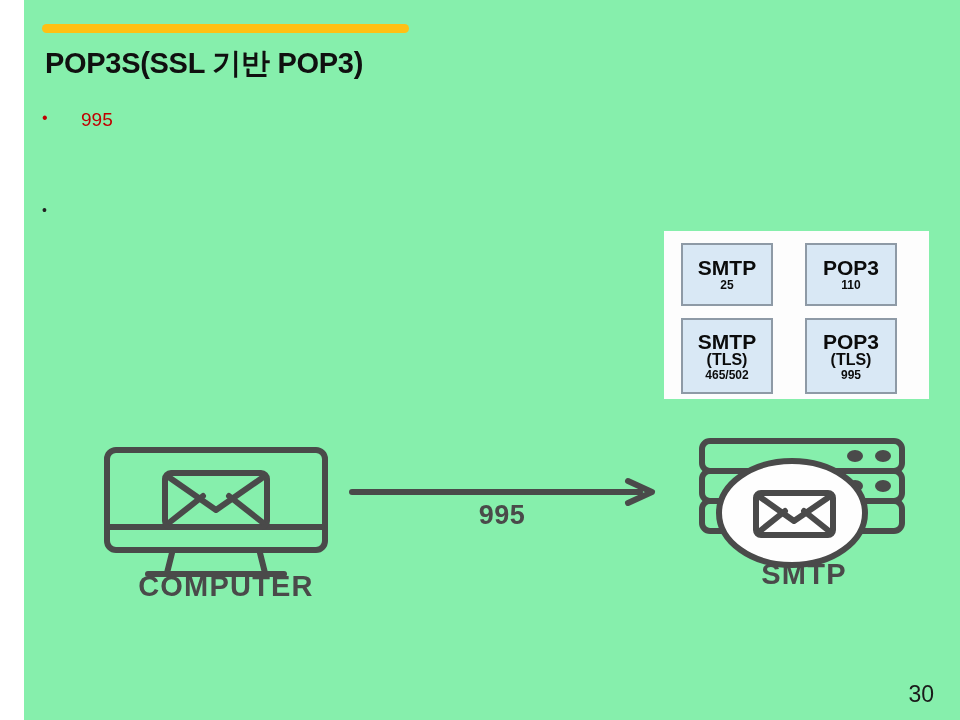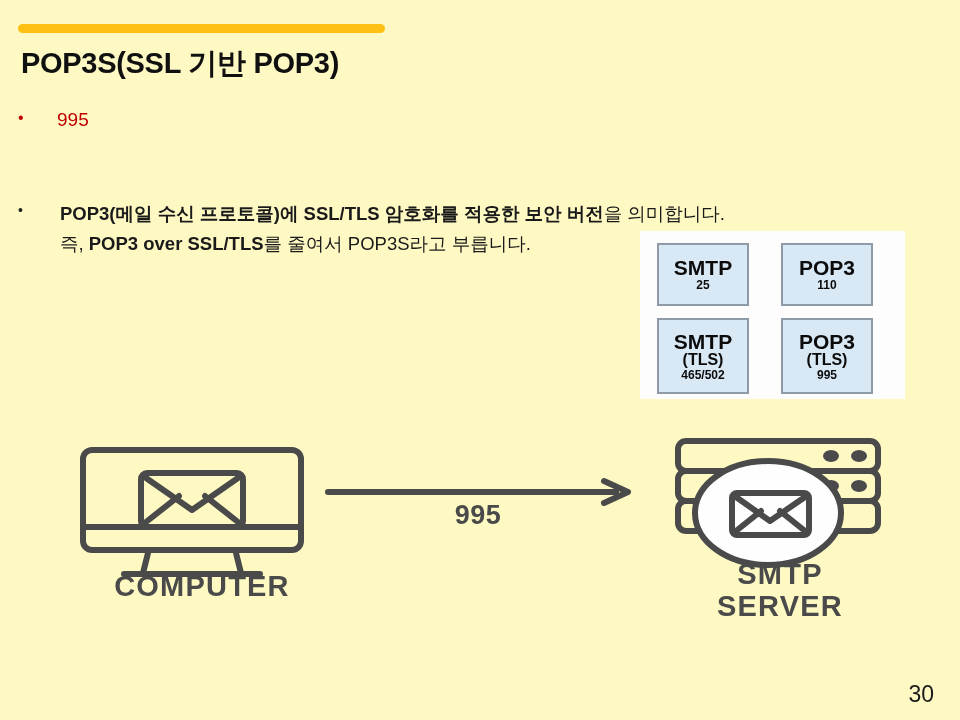--- a/index.html
+++ b/index.html
@@ -11,21 +11,22 @@
     width: 960px;
     height: 720px;
     overflow: hidden;
     font-family: "Liberation Sans", "DejaVu Sans", sans-serif;
     color: #000000;
     position: relative;
   }
   .slide {
     position: absolute;
     inset: 0;
-    background: #fef9c3;
+    background: #86efac;
+    margin-left: 24px;
   }
 
   
   .title-bar {
     position: absolute;
     left: 18px;
     top: 24px;
     width: 367px;
     height: 9px;
     background: #ffc014;
@@ -169,24 +170,20 @@
 
   <div class="slide-title">POP3S(SSL 기반 POP3)</div>
 
   <div class="bullet-row" id="bullet-port">
     <span class="bullet-dot">•</span>
     <span class="bullet-text">995</span>
   </div>
 
   <div class="bullet-row" id="bullet-desc">
     <span class="bullet-dot">•</span>
-    <span class="bullet-text">
-      <span class="b">POP3(메일 수신 프로토콜)에 SSL/TLS 암호화를 적용한 보안 버전</span><span class="n">을 의미합니다.</span><br>
-      <span class="n">즉, </span><span class="b">POP3 over SSL/TLS</span><span class="n">를 줄여서 POP3S라고 부릅니다.</span>
-    </span>
   </div>
 
   <div class="ports-image">
     <div class="port-box small" id="port-smtp">
       <span class="pb-name">SMTP</span>
       <span class="pb-num">25</span>
     </div>
     <div class="port-box small" id="port-pop3">
       <span class="pb-name">POP3</span>
       <span class="pb-num">110</span>
@@ -246,19 +243,18 @@
           </g>
         </g>
       </g>
     </svg>
 
     <div class="flow-label" id="flow-port">995</div>
 
     <div class="device-label" id="computer-label">COMPUTER</div>
     <div class="device-label" id="server-label">
       <span>SMTP</span><br>
-      <span>SERVER</span>
     </div>
   </div>
 
   <div class="page-number">30</div>
 
 </div>
 
 </body></html>

